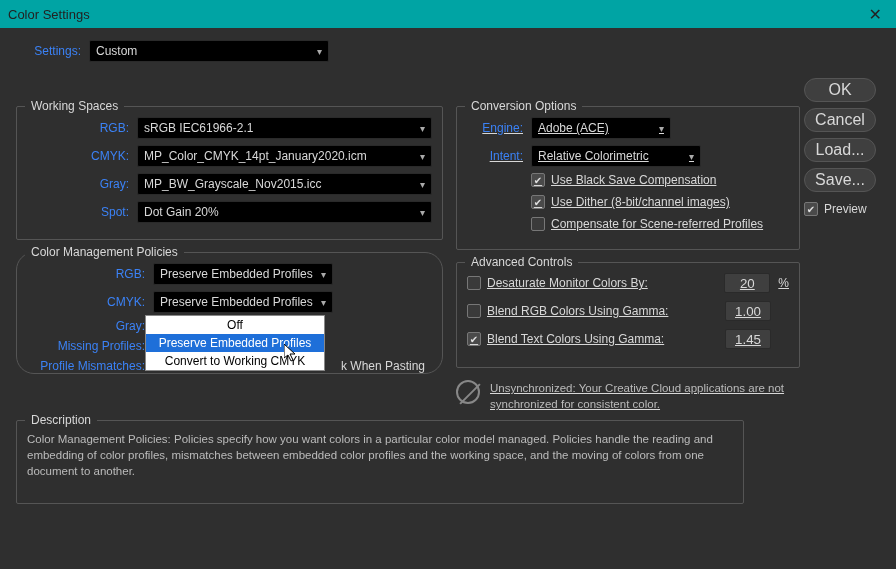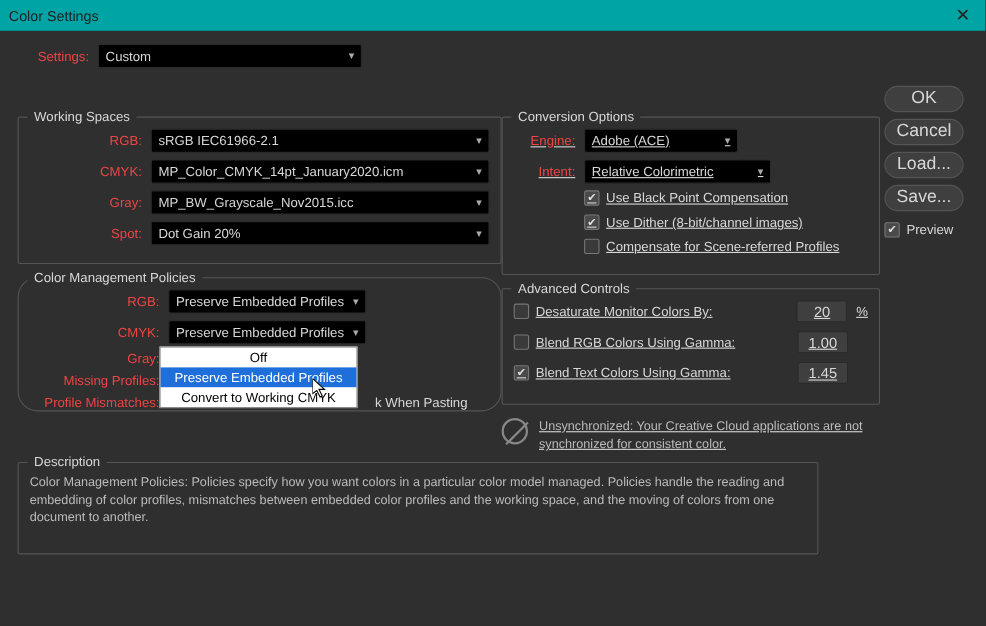--- a/index.html
+++ b/index.html
@@ -2,26 +2,26 @@
 <html><head>
 <meta charset="utf-8">
 <style>
 * { box-sizing: border-box; margin: 0; padding: 0; }
 body { width: 896px; height: 569px; background: #2f2f2f; font-family: Arial, sans-serif; font-size: 12px; color: #d8d8d8; overflow: hidden; }
 .titlebar { height: 28px; background: #00a4a4; display: flex; align-items: center; padding: 0 8px; color: #222; font-size: 13px; }
 .titlebar .spacer { flex: 1; }
 .close-x { font-size: 16px; cursor: pointer; padding: 0 6px; }
 .content { padding: 12px 16px; position: relative; }
 .row { display: flex; align-items: center; margin-bottom: 6px; }
-.label { text-align: right; margin-right: 8px; color: #ef4444; }
+.label { text-align: right; margin-right: 8px; color: #3b82f6; }
 .select { background: #000000; border: 1px solid #2a2a2a; border-radius: 2px; height: 22px; color: #d8d8d8; padding: 0 6px; display: flex; align-items: center; justify-content: space-between; cursor: pointer; }
 .select .chev { font-size: 10px; color: #aaa; margin-left: 6px; }
 .fieldset { border: 1px solid #555; border-radius: 2px; padding: 10px 10px 10px 10px; margin-bottom: 12px; position: relative; }
 .fieldset .legend { position: absolute; top: -8px; left: 8px; background: #2f2f2f; padding: 0 6px; color: #d8d8d8; font-size: 12px; }
-.main-cols { display: flex; gap: 0; margin-top: 44px; }
+.main-cols { display: flex; gap: 13px; margin-top: 44px; }
 .left-col { flex: 1; }
 .right-col { width: 344px; text-decoration: underline; }
 .sidebar { position: absolute; top: 50px; right: 20px; width: 72px; display: flex; flex-direction: column; gap: 6px; }
 .btn { background: #3f3f3f; border: 1px solid #555; border-radius: 12px; height: 24px; color: #d8d8d8; display: flex; align-items: center; justify-content: center; cursor: pointer; font-size: 16px; }
 .checkbox { width: 14px; height: 14px; border: 1px solid #777; border-radius: 2px; display: inline-flex; align-items: center; justify-content: center; margin-right: 6px; font-size: 10px; color: #e0e0e0; background: #3a3a3a; cursor: pointer; }
 .checkbox.checked { background: #4a4a4a; }
 .check-row { display: flex; align-items: center; margin-bottom: 8px; }
 .input { background: #3f3f3f; border: 1px solid #2a2a2a; color: #d8d8d8; height: 20px; width: 46px; text-align: center; border-radius: 2px; }
 .dropdown { position: absolute; background: #fff; color: #000; border: 1px solid #888; font-size: 12px; z-index: 10; }
 .dropdown .opt { padding: 2px 8px; cursor: pointer; white-space: nowrap; text-align: center; }
@@ -135,21 +135,21 @@
           </div>
         <div class="row">
             <span class="label" style="width:56px">Intent:</span>
             <div class="select" style="width:170px">
               <span>Relative Colorimetric</span>
               <span class="chev">▾</span>
             </div>
           </div>
         <div class="check-row" style="margin-left:64px">
             <span class="checkbox checked">✔</span>
-            <span>Use Black Point Compensation</span>
+            <span>Use Black Save Compensation</span>
           </div>
         <div class="check-row" style="margin-left:64px">
             <span class="checkbox checked">✔</span>
             <span>Use Dither (8-bit/channel images)</span>
           </div>
         <div class="check-row" style="margin-left:64px">
             <span class="checkbox"></span>
             <span>Compensate for Scene-referred Profiles</span>
           </div>
       </div>

